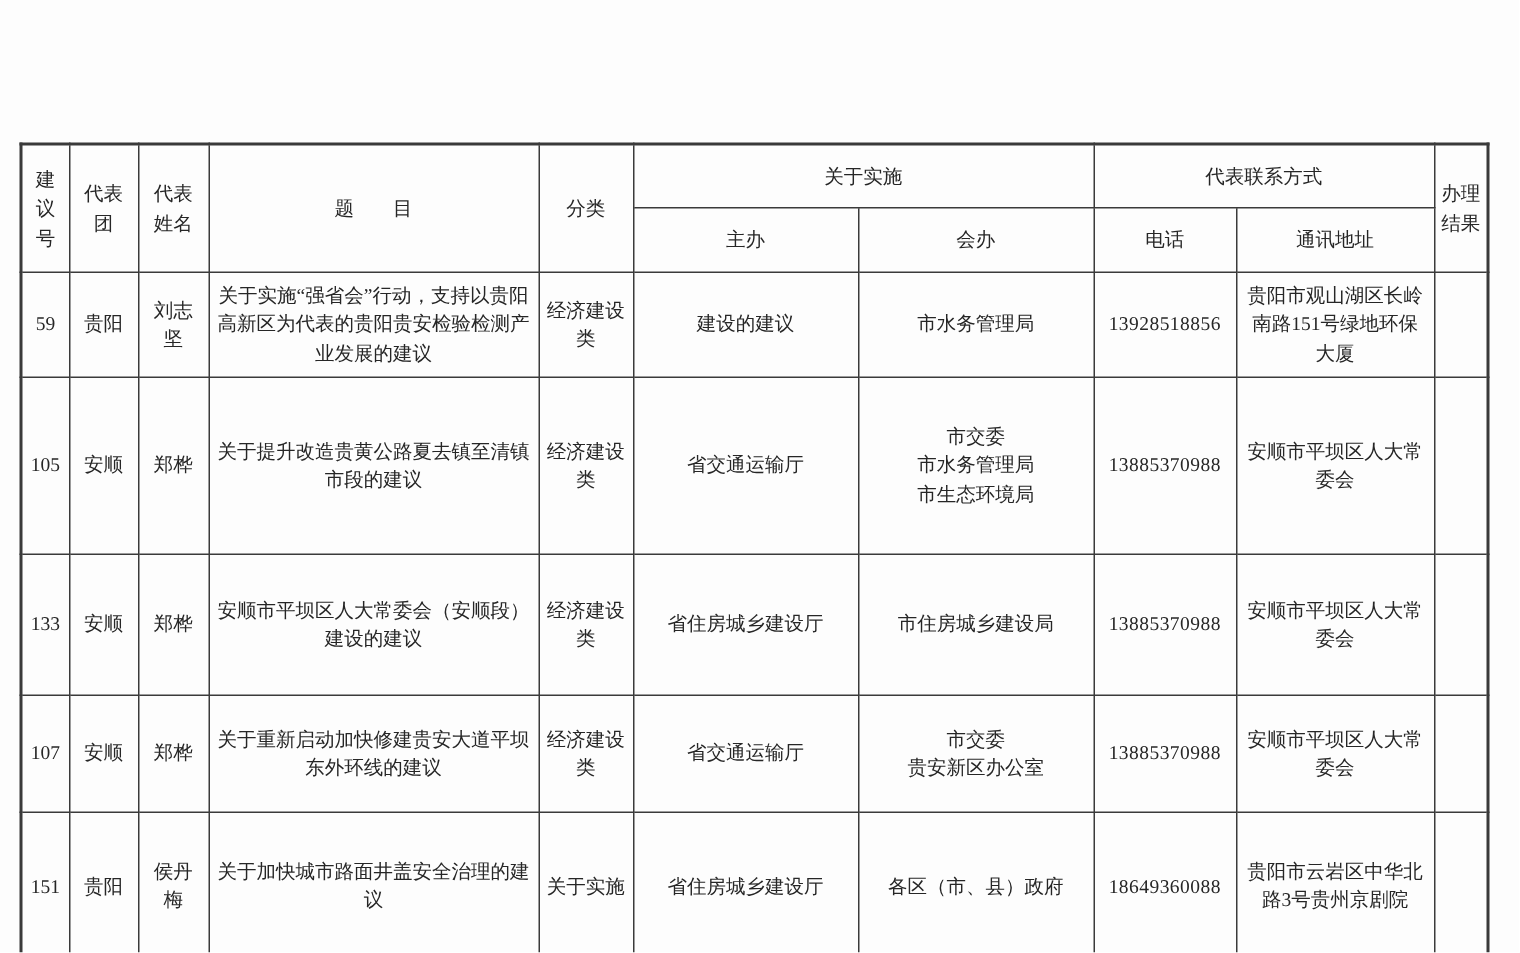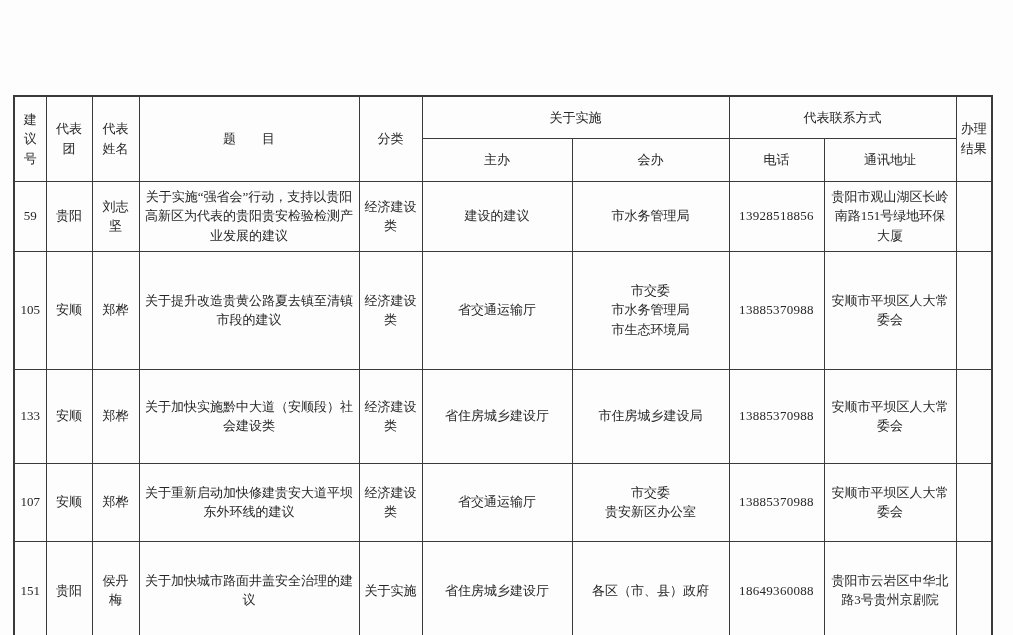--- a/index.html
+++ b/index.html
@@ -123,21 +123,21 @@
 市水务管理局
 市生态环境局</td>
         <td class="phone">13885370988</td>
         <td>安顺市平坝区人大常委会</td>
         <td></td>
       </tr>
       <tr class="r2">
         <td>133</td>
         <td>安顺</td>
         <td>郑桦</td>
-        <td>关于加快实施黔中大道（安顺段）社会建设类</td>
+        <td>安顺市平坝区人大常委会（安顺段）建设的建议</td>
         <td>经济建设类</td>
         <td>省住房城乡建设厅</td>
         <td class="ml">市住房城乡建设局</td>
         <td class="phone">13885370988</td>
         <td>安顺市平坝区人大常委会</td>
         <td></td>
       </tr>
       <tr class="r3">
         <td>107</td>
         <td>安顺</td>

